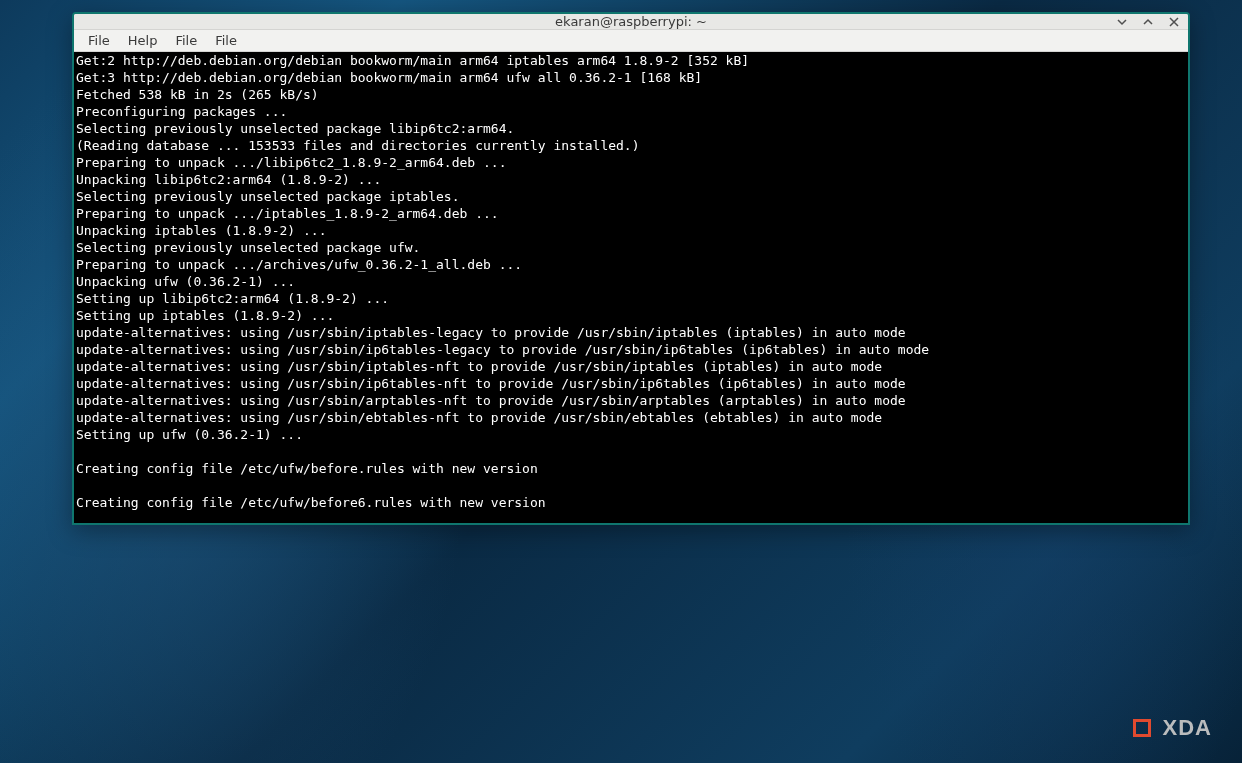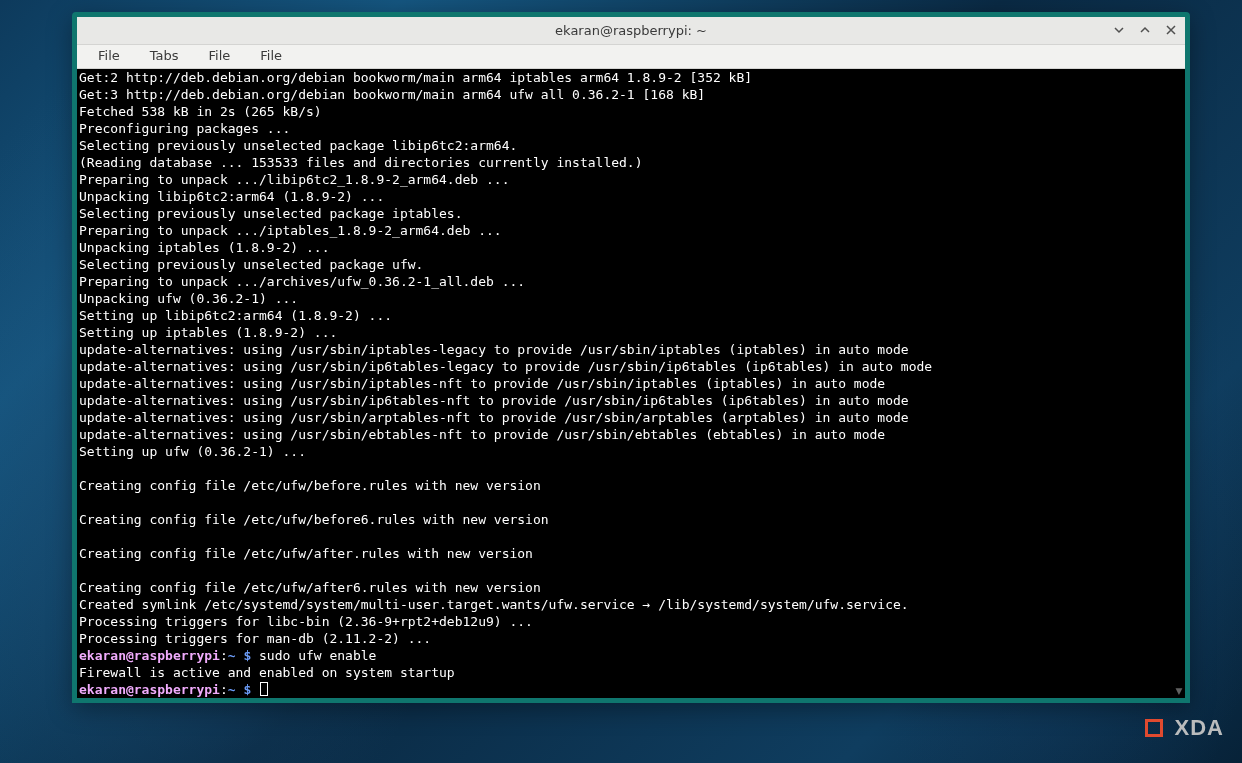--- a/index.html
+++ b/index.html
@@ -17,23 +17,23 @@
       radial-gradient(ellipse 400px 600px at 15% 60%, rgba(30,80,120,0.6), transparent 70%),
       radial-gradient(ellipse 300px 500px at 85% 70%, rgba(20,60,100,0.5), transparent 70%);
     pointer-events: none;
   }
 
   .terminal-window {
     position: absolute;
     left: 72px;
     top: 12px;
     width: 1118px;
-    height: 691px;
+    height: 513px;
     background: #e8e8e6;
-    border: 5px solid #0f766e;
+    border: 2px solid #0f766e;
     border-radius: 4px 4px 0 0;
     box-shadow: 0 6px 24px rgba(0,0,0,0.35);
     display: flex;
     flex-direction: column;
     overflow: hidden;
   }
 
   .titlebar {
     height: 30px;
     background: #e8e8e6;
@@ -62,23 +62,23 @@
     color: #505050;
     cursor: pointer;
     font-size: 13px;
   }
 
   .menubar {
     height: 26px;
     background: #f2f2f0;
     display: flex;
     align-items: flex-start;
-    padding: 0 13px;
+    padding: 0 6px;
     border-bottom: 1px solid #d4d4d2;
-    gap: 14px;
+    gap: 2px;
   }
   .menu-item {
     padding: 3px 8px;
     font-size: 13px;
     color: #3a3a3a;
     cursor: pointer;
   }
 
   .terminal-body-wrap {
     flex: 1;
@@ -129,21 +129,21 @@
   .cursor-block {
     display: inline-block;
     width: 8px; height: 14px;
     border: 1px solid #fff;
     vertical-align: -2px;
     margin-left: 1px;
   }
 
   .xda-logo {
     position: absolute;
-    right: 18px;
+    right: 30px;
     bottom: 22px;
     display: flex;
     align-items: center;
     gap: 12px;
   }
   .xda-square {
     width: 18px; height: 18px;
     border: 3px solid #e04a2f;
     display:inline-block;
   }
@@ -178,21 +178,21 @@
       <div class="titlebar-btn">
         <svg width="12" height="12" viewBox="0 0 12 12">
             <path d="M2 2 L10 10 M10 2 L2 10" stroke="#505050" stroke-width="1.5"></path>
           </svg>
       </div>
     </div>
   </div>
 
   <div class="menubar">
     <div class="menu-item">File</div>
-    <div class="menu-item">Tabs</div>
+    <div class="menu-item">Help</div>
     <div class="menu-item">File</div>
     <div class="menu-item">File</div>
   </div>
 
   <div class="terminal-body-wrap">
     <div class="terminal-body" id="term">Get:2 http://deb.debian.org/debian bookworm/main arm64 iptables arm64 1.8.9-2 [352 kB]
 Get:3 http://deb.debian.org/debian bookworm/main arm64 ufw all 0.36.2-1 [168 kB]
 Fetched 538 kB in 2s (265 kB/s)
 Preconfiguring packages ...
 Selecting previously unselected package libip6tc2:arm64.

